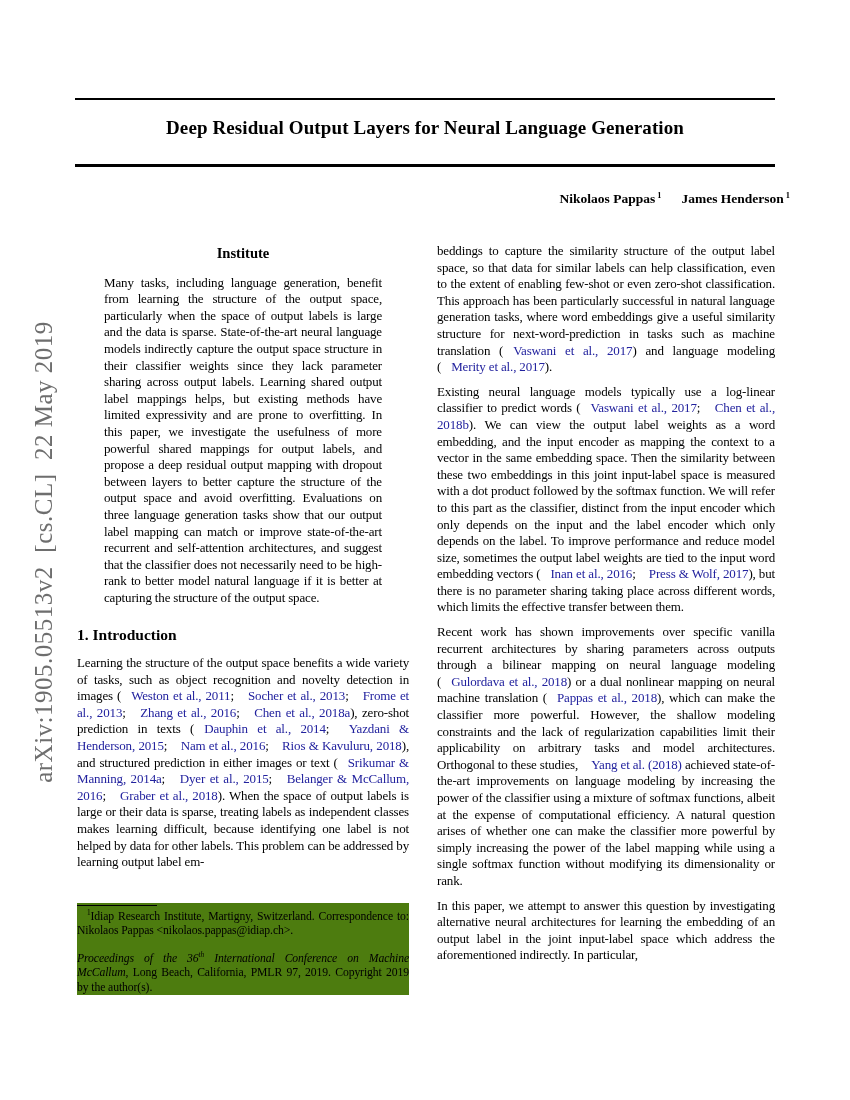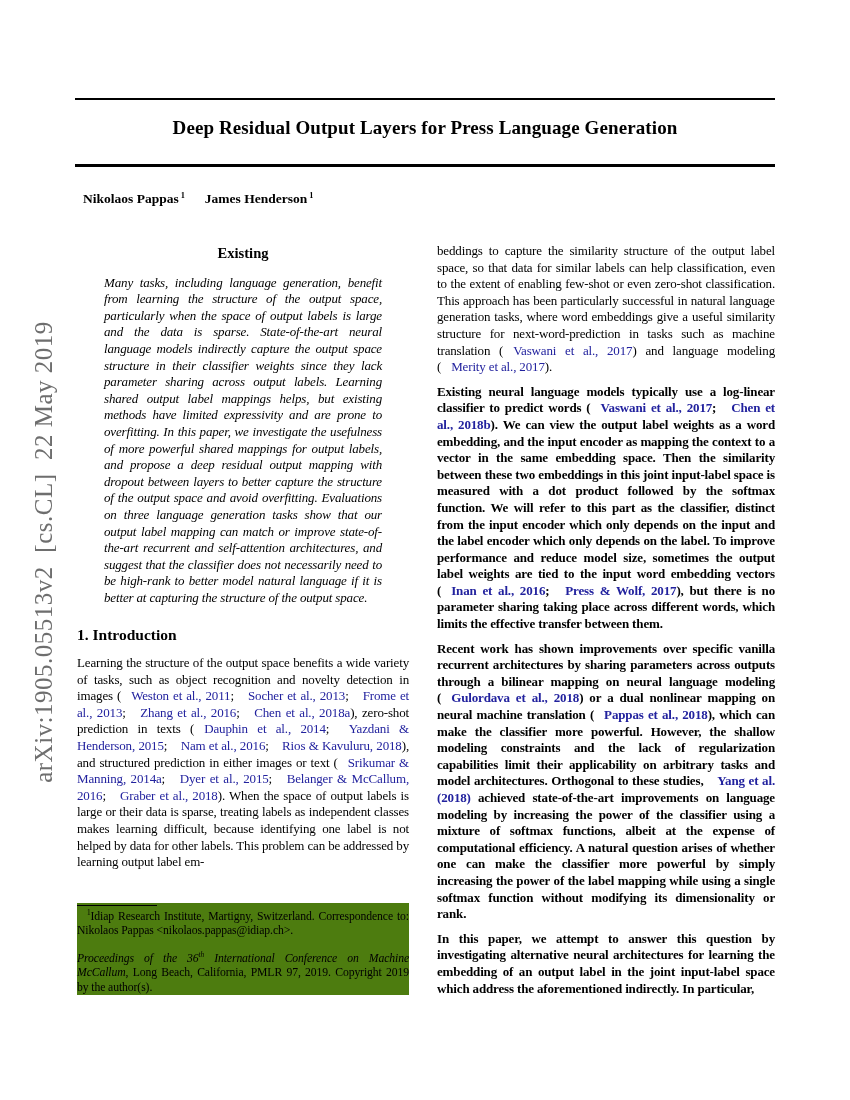--- a/index.html
+++ b/index.html
@@ -14,45 +14,45 @@
 
   .rule{position:absolute;left:75px;width:700px;background:#000;}
   .rule-top{top:98px;height:1.5px;}
   .rule-mid{top:164px;height:2.5px;}
 
   .title{
     position:absolute;left:75px;top:117px;width:700px;margin:0;
     text-align:center;font-size:19px;font-weight:bold;letter-spacing:.1px;
   }
   .authors{
-    position:absolute;left:83px;top:191px;width:700px;
-    text-align:left;font-size:13.5px;font-weight:bold;
+    position:absolute;left:90px;top:191px;width:700px;
+    text-align:right;font-size:13.5px;font-weight:bold;
   }
   .author + .author{margin-left:20px;}
   sup{font-size:62%;vertical-align:super;line-height:0;}
   .author sup{margin-left:2px;}
 
   .col{position:absolute;top:243px;font-size:13px;line-height:16.6px;}
   .col-left{left:77px;width:332px;}
   .col-right{left:437px;width:338px;}
 
   .abstract-heading{
     text-align:center;font-size:14.6px;font-weight:bold;margin:2px 0 13px 0;
   }
   .abstract-body{
-    margin:0 27px;text-align:justify;letter-spacing:-0.15px;font-style:italic;
+    margin:0 27px;text-align:justify;letter-spacing:-0.15px;
   }
   .section-heading{
     font-size:15.5px;font-weight:bold;margin:21px 0 11px 0;
   }
   p{margin:0;}
   .para{
     text-align:justify;letter-spacing:-0.15px;
   }
-  .para + .para{margin-top:8px;font-weight:bold;}
+  .para + .para{margin-top:8px;}
 
   .cite{color:var(--link-color,#22229E);padding-left:10px;}
   .it{font-style:italic;margin-top:35px;}
 
   .footblock{
     position:absolute;left:77px;top:903px;width:332px;
     background:#4d7c0f;padding-top:2px;
   }
   .footnote-rule{width:80px;height:1px;background:#000;margin-bottom:4px;}
   .footnote{
@@ -74,30 +74,30 @@
 </style>
 </head>
 <body>
 
 <div class="page">
 
   <div class="arxiv-banner">arXiv:1905.05513v2  [cs.CL]  22 May 2019</div>
 
   <div class="rule rule-top"></div>
 
-  <h1 class="title">Deep Residual Output Layers for Press Language Generation</h1>
+  <h1 class="title">Deep Residual Output Layers for Neural Language Generation</h1>
 
   <div class="rule rule-mid"></div>
 
   <div class="authors">
     <span class="author"><span>Nikolaos Pappas</span><sup>1</sup></span><span class="author"><span>James Henderson</span><sup>1</sup></span>
   </div>
 
   <div class="col col-left">
-    <div class="abstract-heading">Existing</div>
+    <div class="abstract-heading">Institute</div>
     <p class="abstract-body">Many tasks, including language generation, benefit from learning the structure of the output space, particularly when the space of output labels is large and the data is sparse. State-of-the-art neural language models indirectly capture the output space structure in their classifier weights since they lack parameter sharing across output labels. Learning shared output label mappings helps, but existing methods have limited expressivity and are prone to overfitting. In this paper, we investigate the usefulness of more powerful shared mappings for output labels, and propose a deep residual output mapping with dropout between layers to better capture the structure of the output space and avoid overfitting. Evaluations on three language generation tasks show that our output label mapping can match or improve state-of-the-art recurrent and self-attention architectures, and suggest that the classifier does not necessarily need to be high-rank to better model natural language if it is better at capturing the structure of the output space.</p>
     <h2 class="section-heading">1. Introduction</h2>
     <p class="para"><span>Learning the structure of the output space benefits a wide variety of tasks, such as object recognition and novelty detection in images (</span><span class="cite">Weston et al., 2011</span><span>; </span><span class="cite">Socher et al., 2013</span><span>; </span><span class="cite">Frome et al., 2013</span><span>; </span><span class="cite">Zhang et al., 2016</span><span>; </span><span class="cite">Chen et al., 2018a</span><span>), zero-shot prediction in texts (</span><span class="cite">Dauphin et al., 2014</span><span>; </span><span class="cite">Yazdani &amp; Henderson, 2015</span><span>; </span><span class="cite">Nam et al., 2016</span><span>; </span><span class="cite">Rios &amp; Kavuluru, 2018</span><span>), and structured prediction in either images or text (</span><span class="cite">Srikumar &amp; Manning, 2014a</span><span>; </span><span class="cite">Dyer et al., 2015</span><span>; </span><span class="cite">Belanger &amp; McCallum, 2016</span><span>; </span><span class="cite">Graber et al., 2018</span><span>). When the space of output labels is large or their data is sparse, treating labels as independent classes makes learning difficult, because identifying one label is not helped by data for other labels. This problem can be addressed by learning output label em-</span></p>
   </div>
 
   <div class="col col-right">
     <p class="para"><span>beddings to capture the similarity structure of the output label space, so that data for similar labels can help classification, even to the extent of enabling few-shot or even zero-shot classification. This approach has been particularly successful in natural language generation tasks, where word embeddings give a useful similarity structure for next-word-prediction in tasks such as machine translation (</span><span class="cite">Vaswani et al., 2017</span><span>) and language modeling (</span><span class="cite">Merity et al., 2017</span><span>).</span></p>
     <p class="para"><span>Existing neural language models typically use a log-linear classifier to predict words (</span><span class="cite">Vaswani et al., 2017</span><span>; </span><span class="cite">Chen et al., 2018b</span><span>). We can view the output label weights as a word embedding, and the input encoder as mapping the context to a vector in the same embedding space. Then the similarity between these two embeddings in this joint input-label space is measured with a dot product followed by the softmax function. We will refer to this part as the classifier, distinct from the input encoder which only depends on the input and the label encoder which only depends on the label. To improve performance and reduce model size, sometimes the output label weights are tied to the input word embedding vectors (</span><span class="cite">Inan et al., 2016</span><span>; </span><span class="cite">Press &amp; Wolf, 2017</span><span>), but there is no parameter sharing taking place across different words, which limits the effective transfer between them.</span></p>
     <p class="para"><span>Recent work has shown improvements over specific vanilla recurrent architectures by sharing parameters across outputs through a bilinear mapping on neural language modeling (</span><span class="cite">Gulordava et al., 2018</span><span>) or a dual nonlinear mapping on neural machine translation (</span><span class="cite">Pappas et al., 2018</span><span>), which can make the classifier more powerful. However, the shallow modeling constraints and the lack of regularization capabilities limit their applicability on arbitrary tasks and model architectures. Orthogonal to these studies, </span><span class="cite">Yang et al. (2018)</span><span> achieved state-of-the-art improvements on language modeling by increasing the power of the classifier using a mixture of softmax functions, albeit at the expense of computational efficiency. A natural question arises of whether one can make the classifier more powerful by simply increasing the power of the label mapping while using a single softmax function without modifying its dimensionality or rank.</span></p>
     <p class="para"><span>In this paper, we attempt to answer this question by investigating alternative neural architectures for learning the embedding of an output label in the joint input-label space which address the aforementioned indirectly. In particular,</span></p>

